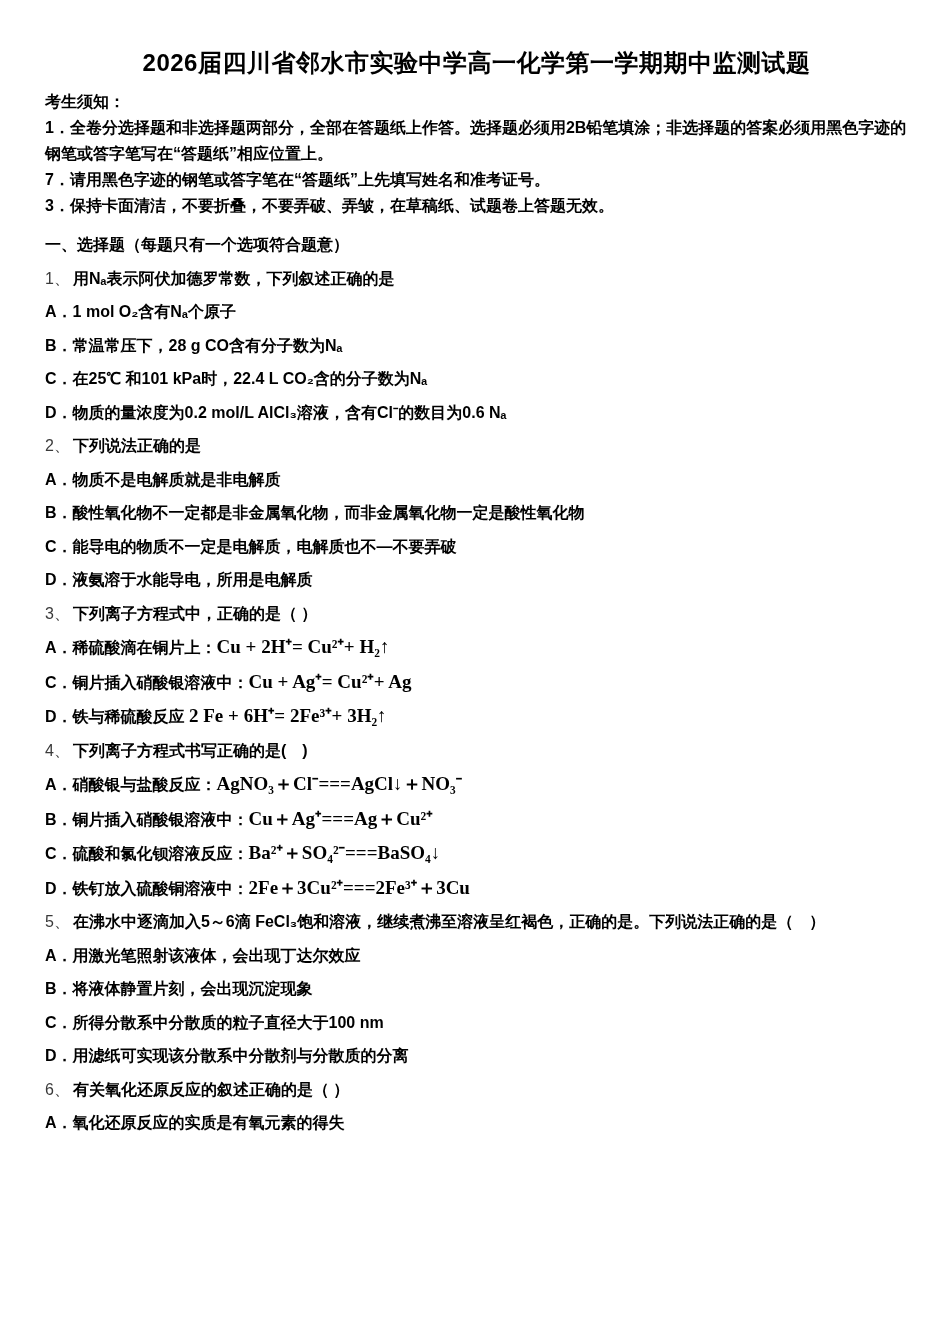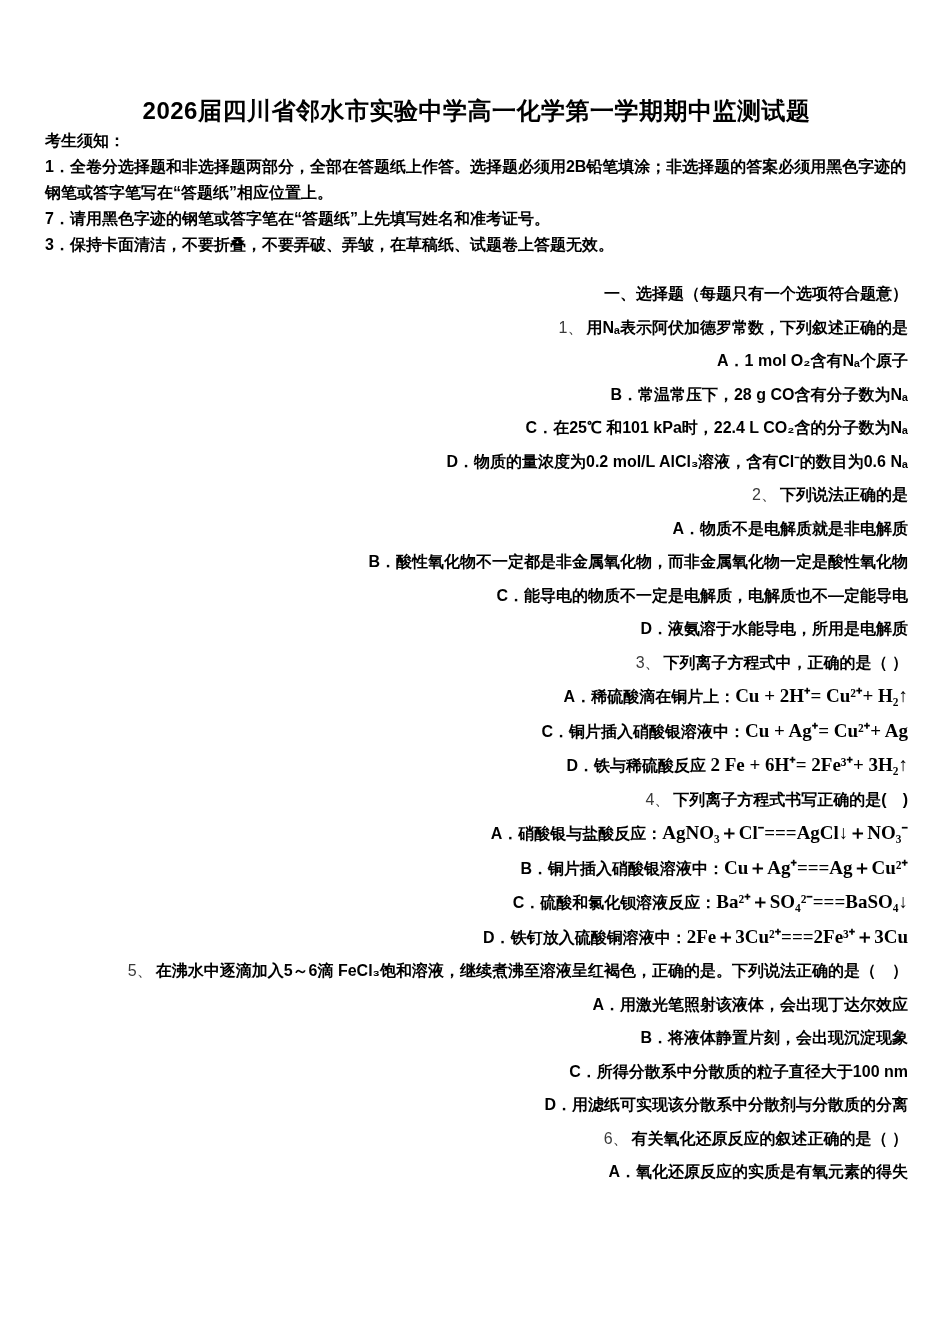--- a/index.html
+++ b/index.html
@@ -13,39 +13,39 @@
     font-family: "Liberation Sans", sans-serif;
     overflow: hidden;
   }
   .page {
     width: 950px;
     height: 1344px;
     padding: 0 42px 0 45px;
   }
   .title {
     margin: 0;
-    padding-top: 94px;
+    padding-top: 46px;
     font-size: 24px;
     line-height: 34px;
     font-weight: 700;
     text-align: center;
     letter-spacing: 0.5px;
     white-space: nowrap;
   }
   .notice {
+    margin-top: 9px;
     font-size: 16px;
     line-height: 26px;
     font-weight: 600;
   }
   .notice-line { }
   .exam-body {
-    margin-top: 19px;
+    margin-top: 9px;
     font-size: 16px;
     line-height: 33.5px;
-    text-align: right;
   }
   .section-heading {
     font-weight: 700;
     white-space: nowrap;
   }
   .q-line, .opt-line {
     white-space: nowrap;
   }
   .q-num {
     font-weight: 400;
@@ -90,21 +90,21 @@
       <div class="opt-line"><span class="opt-label">A．</span><span class="opt-text">1 mol O₂含有Nₐ个原子</span></div>
       <div class="opt-line"><span class="opt-label">B．</span><span class="opt-text">常温常压下，28 g CO含有分子数为Nₐ</span></div>
       <div class="opt-line"><span class="opt-label">C．</span><span class="opt-text">在25℃ 和101 kPa时，22.4 L CO₂含的分子数为Nₐ</span></div>
       <div class="opt-line"><span class="opt-label">D．</span><span class="opt-text">物质的量浓度为0.2 mol/L AlCl₃溶液，含有Cl⁻的数目为0.6 Nₐ</span></div>
     </div>
 
     <div class="question">
       <div class="q-line"><span class="q-num">2、</span><span class="q-stem">下列说法正确的是</span></div>
       <div class="opt-line"><span class="opt-label">A．</span><span class="opt-text">物质不是电解质就是非电解质</span></div>
       <div class="opt-line"><span class="opt-label">B．</span><span class="opt-text">酸性氧化物不一定都是非金属氧化物，而非金属氧化物一定是酸性氧化物</span></div>
-      <div class="opt-line"><span class="opt-label">C．</span><span class="opt-text">能导电的物质不一定是电解质，电解质也不—定能导电</span></div>
+      <div class="opt-line"><span class="opt-label">C．</span><span class="opt-text">能导电的物质不一定是电解质，电解质也不—不要弄破</span></div>
       <div class="opt-line"><span class="opt-label">D．</span><span class="opt-text">液氨溶于水能导电，所用是电解质</span></div>
     </div>
 
     <div class="question">
       <div class="q-line"><span class="q-num">3、</span><span class="q-stem">下列离子方程式中，正确的是（ ）</span></div>
       <div class="opt-line"><span class="opt-label">A．</span><span class="opt-text">稀硫酸滴在铜片上：</span><span class="opt-formula">Cu + 2H⁺= Cu²⁺+ H₂↑</span></div>
       <div class="opt-line"><span class="opt-label">C．</span><span class="opt-text">铜片插入硝酸银溶液中：</span><span class="opt-formula">Cu + Ag⁺= Cu²⁺+ Ag</span></div>
       <div class="opt-line"><span class="opt-label">D．</span><span class="opt-text">铁与稀硫酸反应 </span><span class="opt-formula">2 Fe + 6H⁺= 2Fe³⁺+ 3H₂↑</span></div>
     </div>
 

